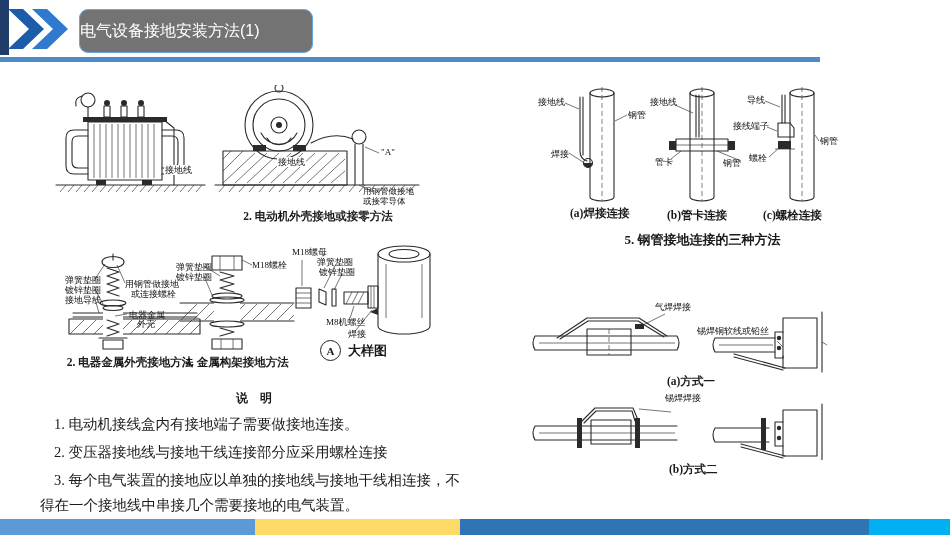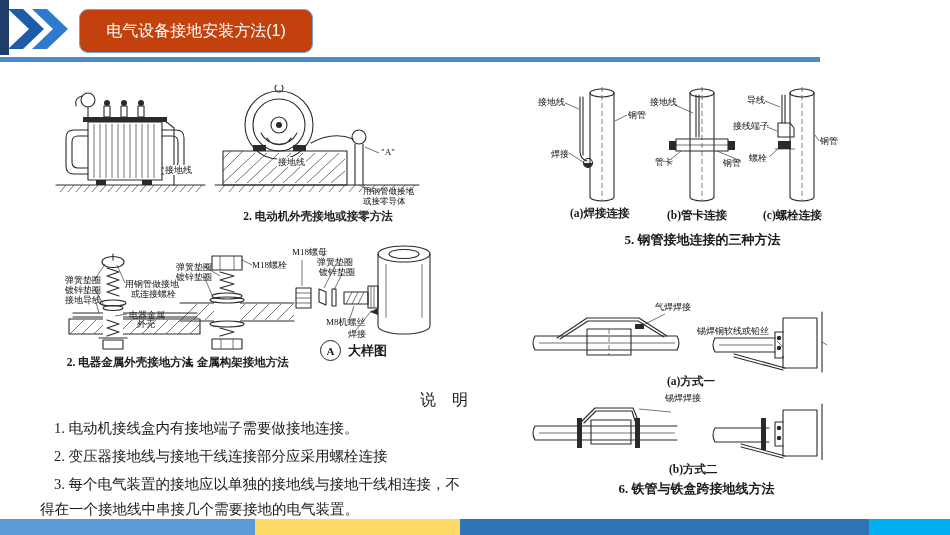--- a/index.html
+++ b/index.html
@@ -2,43 +2,43 @@
 <html><head>
 <meta charset="utf-8">
 <style>
   html,body{margin:0;padding:0;background:#e9e9e9;}
   #slide{position:relative;width:950px;height:535px;background:#ffffff;overflow:hidden;
          font-family:"Liberation Serif","DejaVu Serif",serif;color:#1a1a1a;}
   
   .corner{position:absolute;left:0;top:0;width:9px;height:55px;background:#1f3d68;}
   .chev{position:absolute;left:8px;top:6px;width:64px;height:46px;}
   .title-pill{position:absolute;left:79px;top:9px;width:232px;height:42px;
-      background:#c2410c;border:1px solid #6aa5de;border-radius:9px;
-      display:flex;align-items:center;justify-content:center;
+      background:#737373;border:1px solid #6aa5de;border-radius:9px;
+      display:flex;align-items:center;
       font-family:"Liberation Sans","DejaVu Sans",sans-serif;font-size:16px;color:#fff;}
   .hline{position:absolute;left:0;top:57px;width:820px;height:5px;background:#4e8bc8;}
   
   .fig{position:absolute;}
   .fig svg{position:absolute;left:0;top:0;}
   svg .s{stroke:#2a2a2a;fill:none;stroke-width:1.1;stroke-linecap:round;stroke-linejoin:round;}
   svg .thin{stroke:#2a2a2a;fill:none;stroke-width:.65;}
   svg .f{fill:#2a2a2a;stroke:none;}
   svg .wbox{fill:#ffffff;stroke:none;}
   svg .dash{stroke:#2a2a2a;fill:none;stroke-width:.6;stroke-dasharray:5 3;}
   .lbl{position:absolute;font-size:9px;line-height:10px;white-space:nowrap;color:#111;}
   .lbl2{position:absolute;font-size:8.5px;line-height:10px;color:#111;}
   .wbg{background:#fff;padding:0 1px;}
   .cap{position:absolute;left:0;right:0;text-align:center;font-size:11.5px;font-weight:700;white-space:nowrap;}
   .subcap{position:absolute;font-size:11.5px;font-weight:700;white-space:nowrap;}
   .badge{position:absolute;width:19px;height:19px;border:1.3px solid #222;border-radius:50%;
          display:flex;align-items:center;justify-content:center;font-size:11px;font-weight:700;}
   .bigcap{position:absolute;font-size:13px;font-weight:700;}
   
   .notes{position:absolute;left:40px;top:390px;width:428px;}
-  .notes h3{margin:0 0 5px 0;text-align:right;font-size:16px;font-weight:400;white-space:pre;}
+  .notes h3{margin:0 0 5px 0;text-align:center;font-size:12px;font-weight:700;white-space:pre;}
   .notes p{margin:3px 0;padding:0;text-indent:14px;font-size:14.5px;line-height:25px;}
   
   .footer{position:absolute;left:0;top:519px;width:950px;height:16px;display:flex;}
   .footer div{height:16px;}
   .fseg1{width:255px;background:#5b9bd5;}
   .fseg2{width:205px;background:#ffd966;}
   .fseg3{width:409px;background:#2e75b6;}
   .fseg4{width:81px;background:#00b0f0;}
 </style>
 </head>
@@ -269,21 +269,20 @@
         <circle class="f" cx="250" cy="36" r="2.2"></circle>
       <path class="s" d="M254 8H288M288 8V54M288 54H254M254 54V44M254 8V20"></path>
       <path class="s" d="M293 2V58"></path>
       <path class="s" d="M212 42L256 54M212 45L254 56"></path>
     </svg>
     <span class="lbl" style="left:126px;top:0px">气焊焊接</span>
     <span class="lbl" style="left:168px;top:24px">锡焊铜软线或铅丝</span>
     <span class="subcap" style="left:138px;top:72px">(a)方式一</span>
     <span class="lbl" style="left:136px;top:91px">锡焊焊接</span>
     <span class="subcap" style="left:140px;top:160px">(b)方式二</span>
-    <div class="cap bigcap" style="top:178px">6. 铁管与铁盒跨接地线方法</div>
   </div>
 
   <div class="footer">
     <div class="fseg1"></div>
     <div class="fseg2"></div>
     <div class="fseg3"></div>
     <div class="fseg4"></div>
   </div>
 
 </div>

